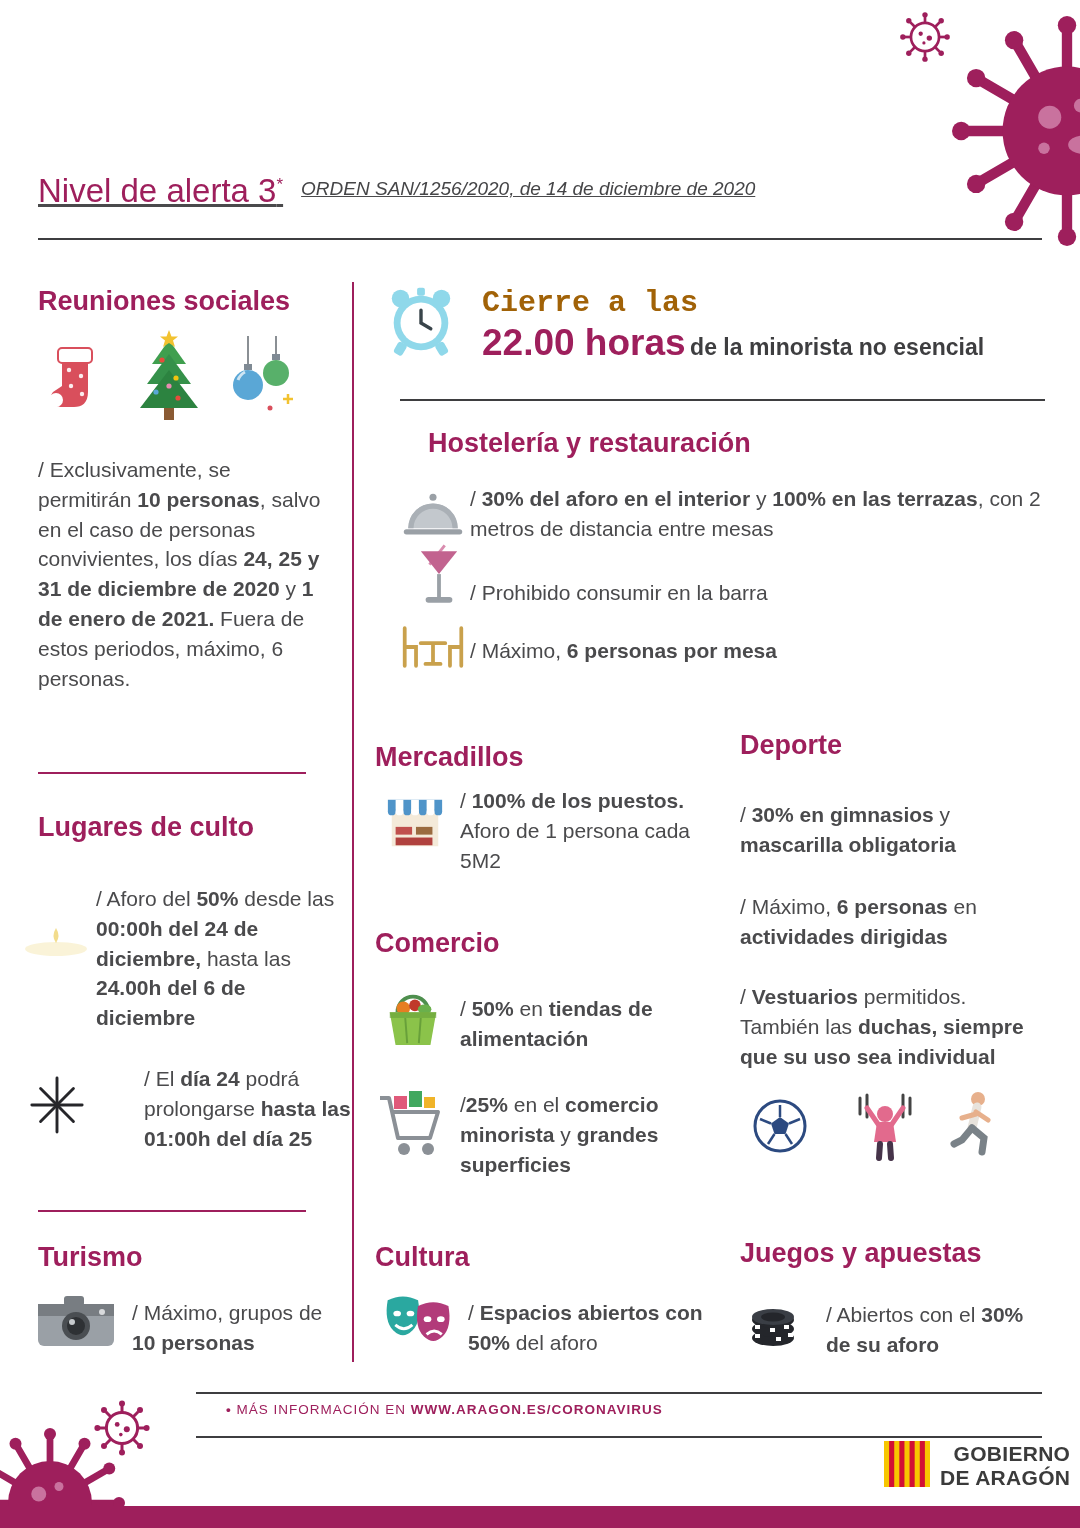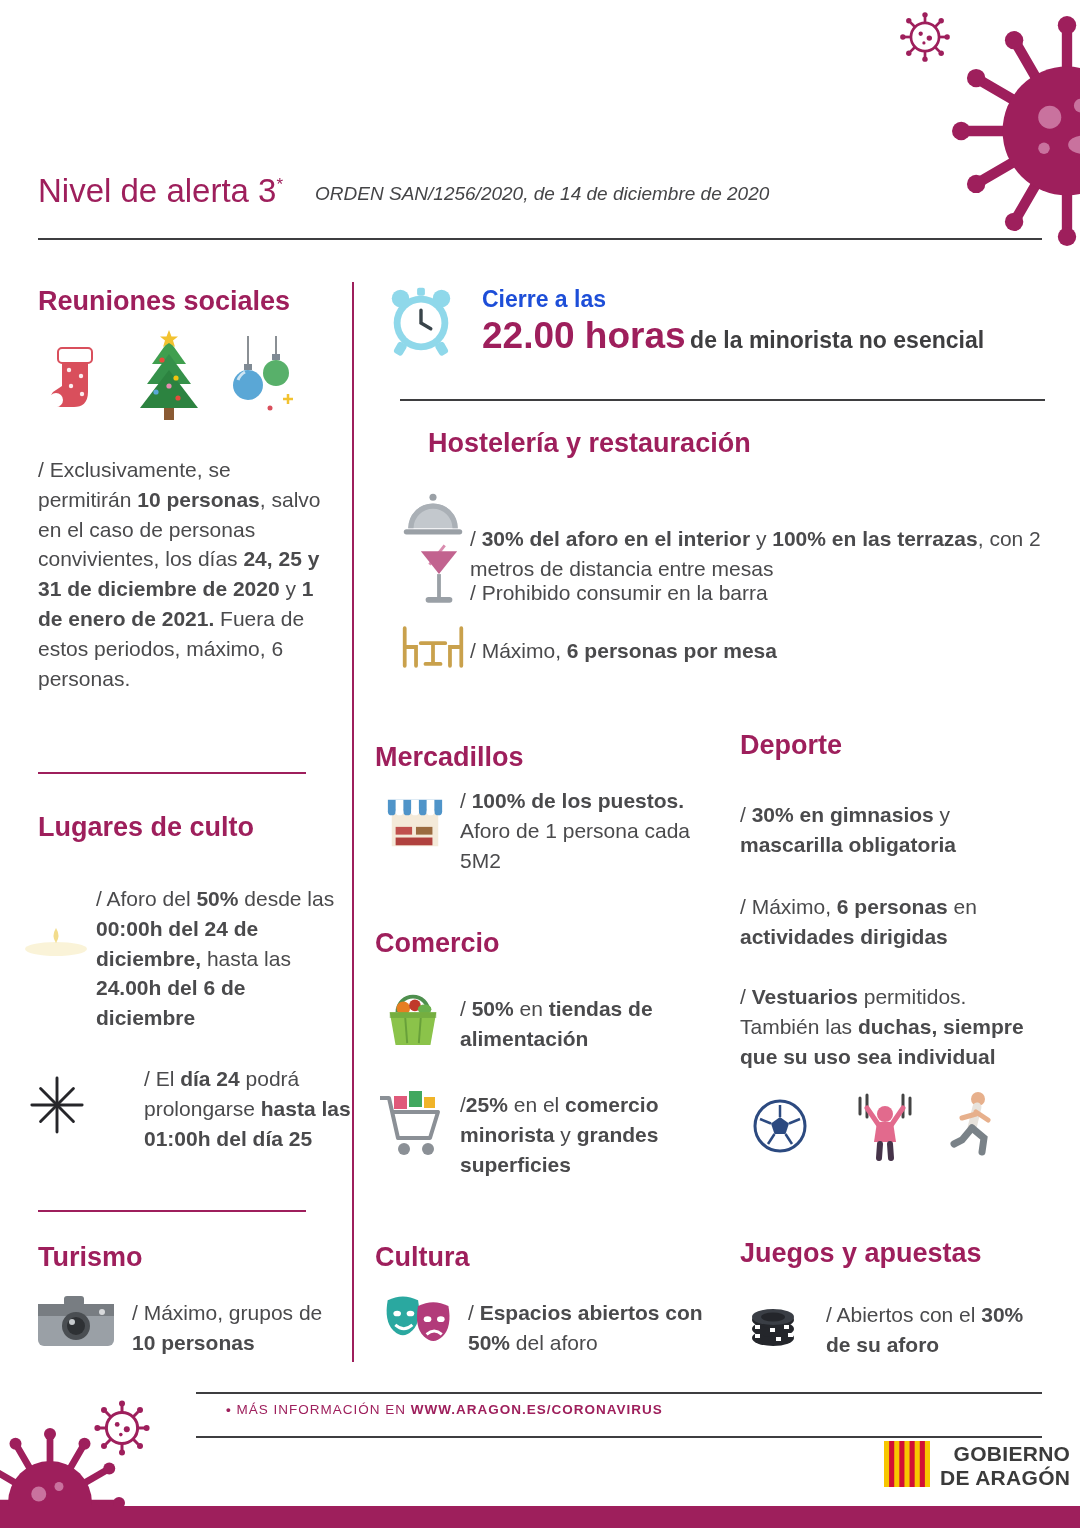--- a/index.html
+++ b/index.html
@@ -4,33 +4,33 @@
 <style>
   * { margin:0; padding:0; box-sizing:border-box; }
   html,body { background:#ffffff; }
   body { font-family:"Liberation Sans", sans-serif; }
   .page { position:relative; width:1080px; height:1528px; background:#fff; overflow:hidden; color:var(--text,#4A4A4C); }
   .abs { position:absolute; }
   .b { font-weight:700; }
   .a { color:var(--accent,#9E1F5C); }
 
   .main-title { font-size:42px; line-height:1.24; color:#454547; letter-spacing:-0.5px; }
-  .alert-row { display:flex; align-items:flex-end; gap:32px; }
+  .alert-row { display:flex; align-items:center; gap:18px;text-decoration:underline; }
   .alert-level { font-size:33px; color:var(--accent,#9E1F5C); }
   .alert-level sup { font-size:17px; }
   .order-ref { font-style:italic; font-size:19px; color:#454547; padding-bottom:5px; }
 
   .rule { position:absolute; height:2px; background:#3E3E40; }
   .rule-accent { position:absolute; height:2px; background:var(--accent,#9E1F5C); }
   .vrule { position:absolute; width:2px; background:var(--accent,#9E1F5C); }
 
   .section-title { font-size:27px; font-weight:700; color:var(--accent,#9E1F5C); }
   .body-text { font-size:21px; line-height:1.42; color:var(--text,#4A4A4C); }
 
-  .closing-line1 { font-size:23px; font-weight:700; color:#1d4ed8; }
+  .closing-line1 { font-size:30px; font-weight:700; color:#a16207;font-family:Liberation Mono, monospace; }
   .closing-time { font-size:37px; font-weight:700; color:var(--accent,#9E1F5C); }
   .closing-rest { font-size:23px; font-weight:700; color:#3E3E40; }
 
   .footer-info { font-size:13.5px; letter-spacing:1px; color:var(--accent,#9E1F5C); }
   .logo-text { font-size:21px; font-weight:700; color:#3B3B3B; line-height:1.12; letter-spacing:0.3px;text-align:right; }
 
   .icon { display:block; }
   .icon svg { width:100%; height:100%; display:block; overflow:visible; }
   .bottom-bar { position:absolute; left:0; top:1506px; width:1080px; height:22px; background:var(--accent,#9E1F5C); z-index:3; }
 </style>
@@ -237,21 +237,21 @@
   <h2 class="abs section-title" style="left:380px; top:428px;margin-left:48px;">Hostelería y restauración</h2>
 
   <span class="abs icon" style="left:402px; top:490px; width:62px; height:50px;">
     <svg viewBox="0 0 70 54">
       <circle cx="35" cy="7" r="4" fill="#9AA0A6"></circle>
       <path d="M7 42 a28 28 0 0 1 56 0 z" fill="#C3C8CD"></path>
       <path d="M7 42 a28 28 0 0 1 56 0 l-6 0 a22 22 0 0 0 -44 0 z" fill="#AAB0B6"></path>
       <rect x="2" y="43" width="66" height="6" rx="3" fill="#9AA0A6"></rect>
     </svg>
   </span>
-  <p class="abs body-text" style="left:470px; top:484px; width:578px;margin-top:40px;"><span>/ </span><span class="b">30% del aforo en el interior</span><span> y </span><span class="b">100% en las terrazas</span><span>, con 2 metros de distancia entre mesas</span></p>
+  <p class="abs body-text" style="left:470px; top:484px; width:578px;"><span>/ </span><span class="b">30% del aforo en el interior</span><span> y </span><span class="b">100% en las terrazas</span><span>, con 2 metros de distancia entre mesas</span></p>
 
   <span class="abs icon" style="left:418px; top:543px; width:42px; height:66px;">
     <svg viewBox="0 0 44 68">
       <line x1="28" y1="2" x2="12" y2="22" stroke="#D98CAF" stroke-width="3"></line>
       <path d="M3 8 H41 L22 32 Z" fill="#C2638F"></path>
       <line x1="22" y1="32" x2="22" y2="56" stroke="#9AA0A6" stroke-width="4"></line>
       <rect x="8" y="56" width="28" height="6" rx="3" fill="#9AA0A6"></rect>
     </svg>
   </span>
   <p class="abs body-text" style="left:470px; top:578px; width:560px;"><span>/ Prohibido consumir en la barra</span></p>

